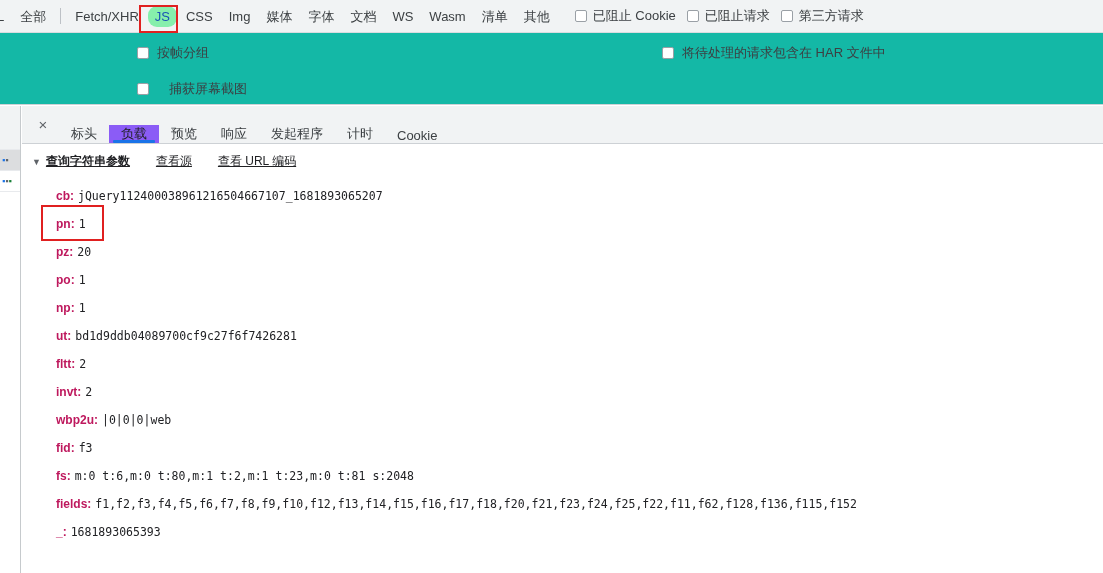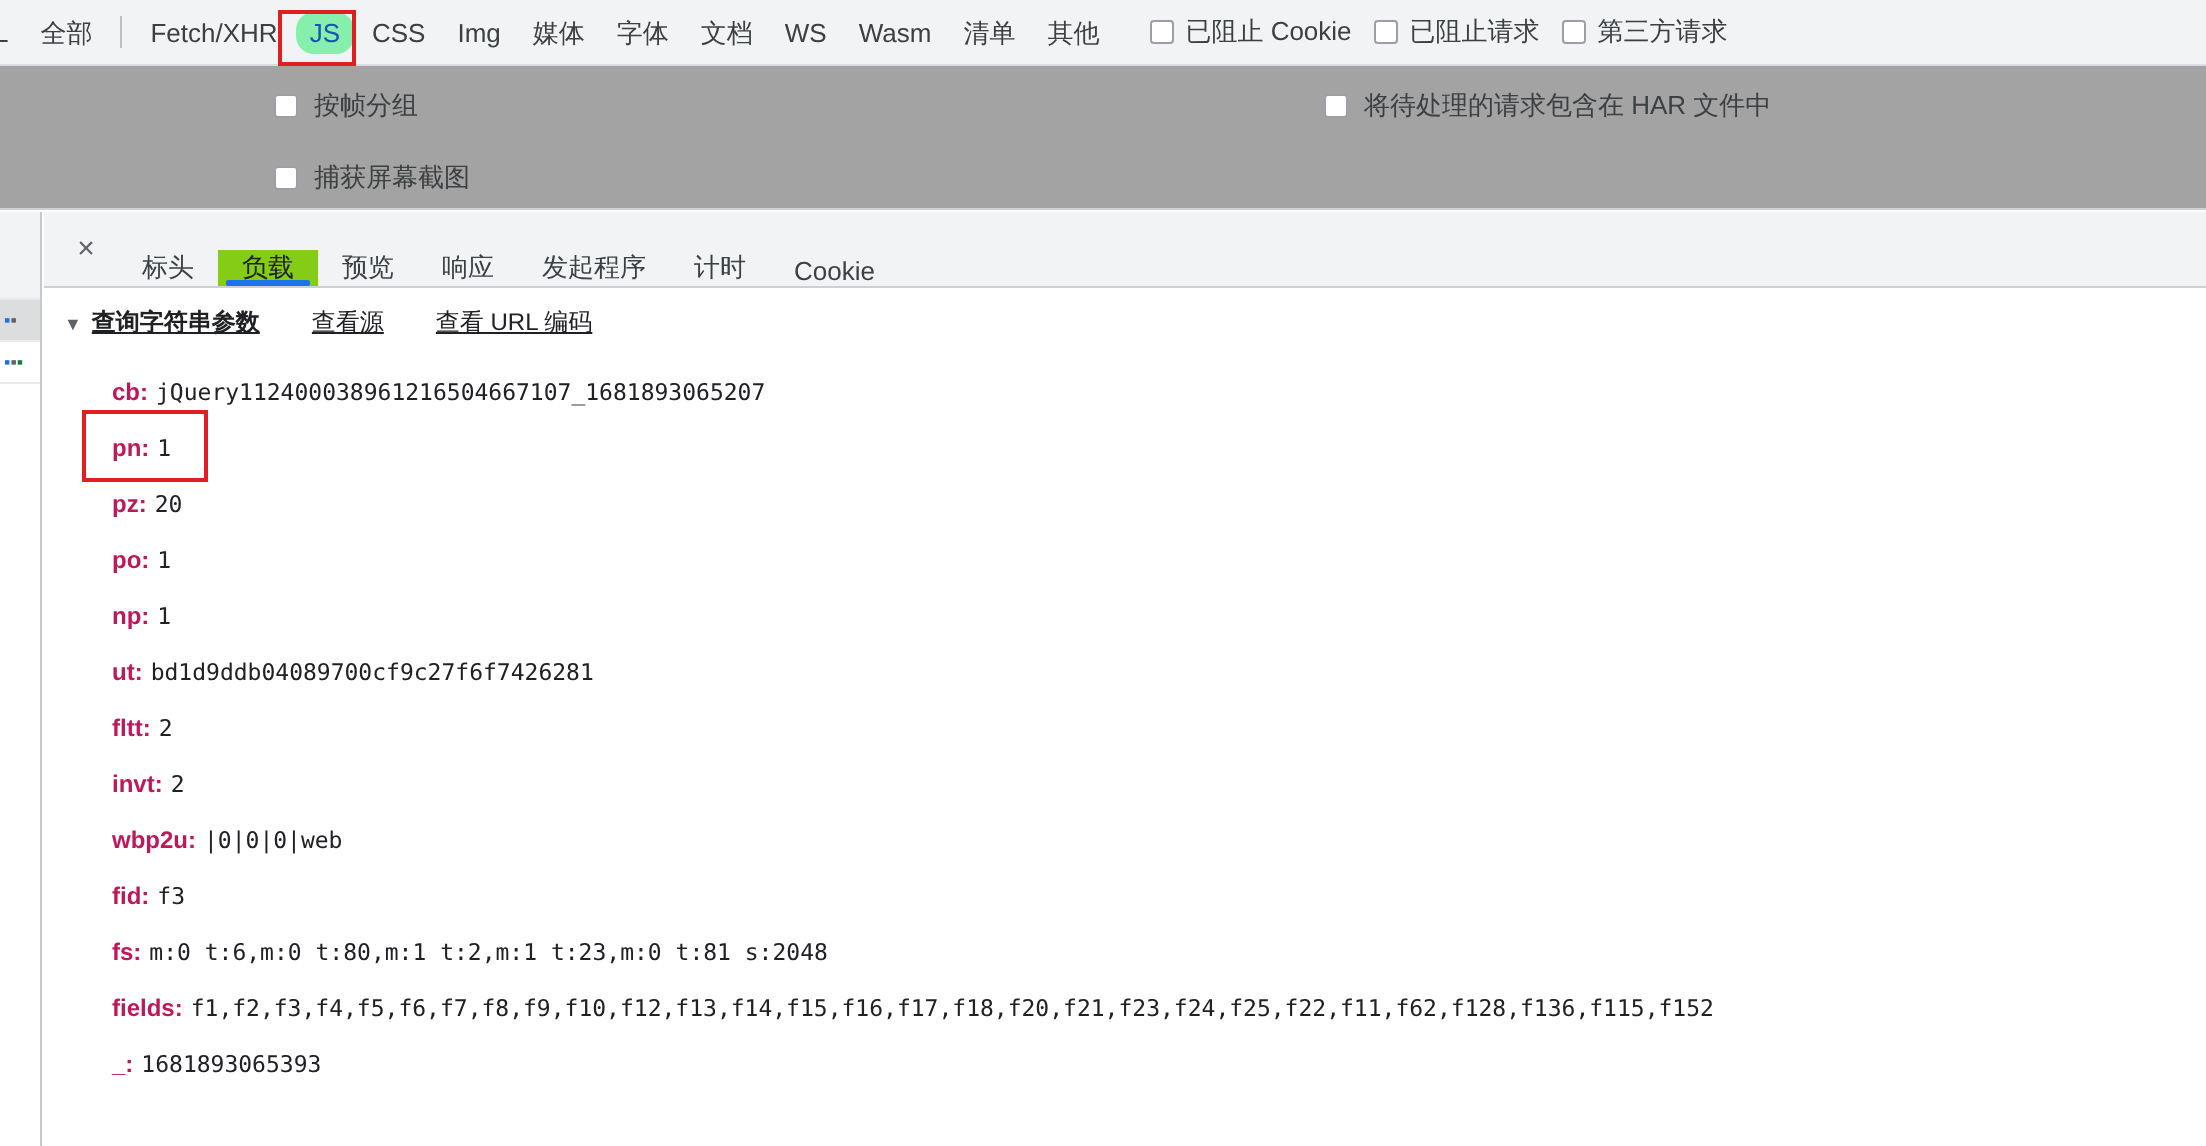--- a/index.html
+++ b/index.html
@@ -67,34 +67,34 @@
     margin-right: 6px;
     flex: none;
   }
 
   
   .optionbar {
     position: absolute;
     left: 0; top: 33px;
     width: 1103px;
     height: 72px;
-    background: #a3a3a3;
+    background: #14b8a6;
     border-bottom: 1px solid #cdd1d5;
     box-sizing: border-box;
   }
   .opt-row {
     position: absolute;
     display: flex;
     align-items: center;
     font-size: 13px;
     color: #3c4043;
   }
   .opt-row .chk-box { margin-right: 8px; }
   #opt-frames { left: 137px; top: 11px; }
-  #opt-screens { left: 137px; top: 47px; }
+  #opt-screens { left: 137px; top: 47px; gap: 12px; }
   #opt-har     { left: 662px; top: 11px; }
 
   
   .leftstrip {
     position: absolute;
     left: 0; top: 106px;
     width: 21px;
     height: 467px;
     background: #ffffff;
     border-right: 1px solid #c6cacd;
@@ -151,21 +151,21 @@
   .tab {
     display: flex;
     align-items: center;
     padding: 0 12px;
     font-size: 13px;
     color: #3c4043;
     position: relative;
     box-sizing: border-box;
   }
   .tab.active {
-    background: #84cc16;
+    background: #8b5cf6;
     color: #202124;
   }
   .tab.active::after {
     content: "";
     position: absolute;
     left: 4px; right: 4px; bottom: 0;
     height: 3px;
     background: #1a73e8;
     border-radius: 1px;
   }

